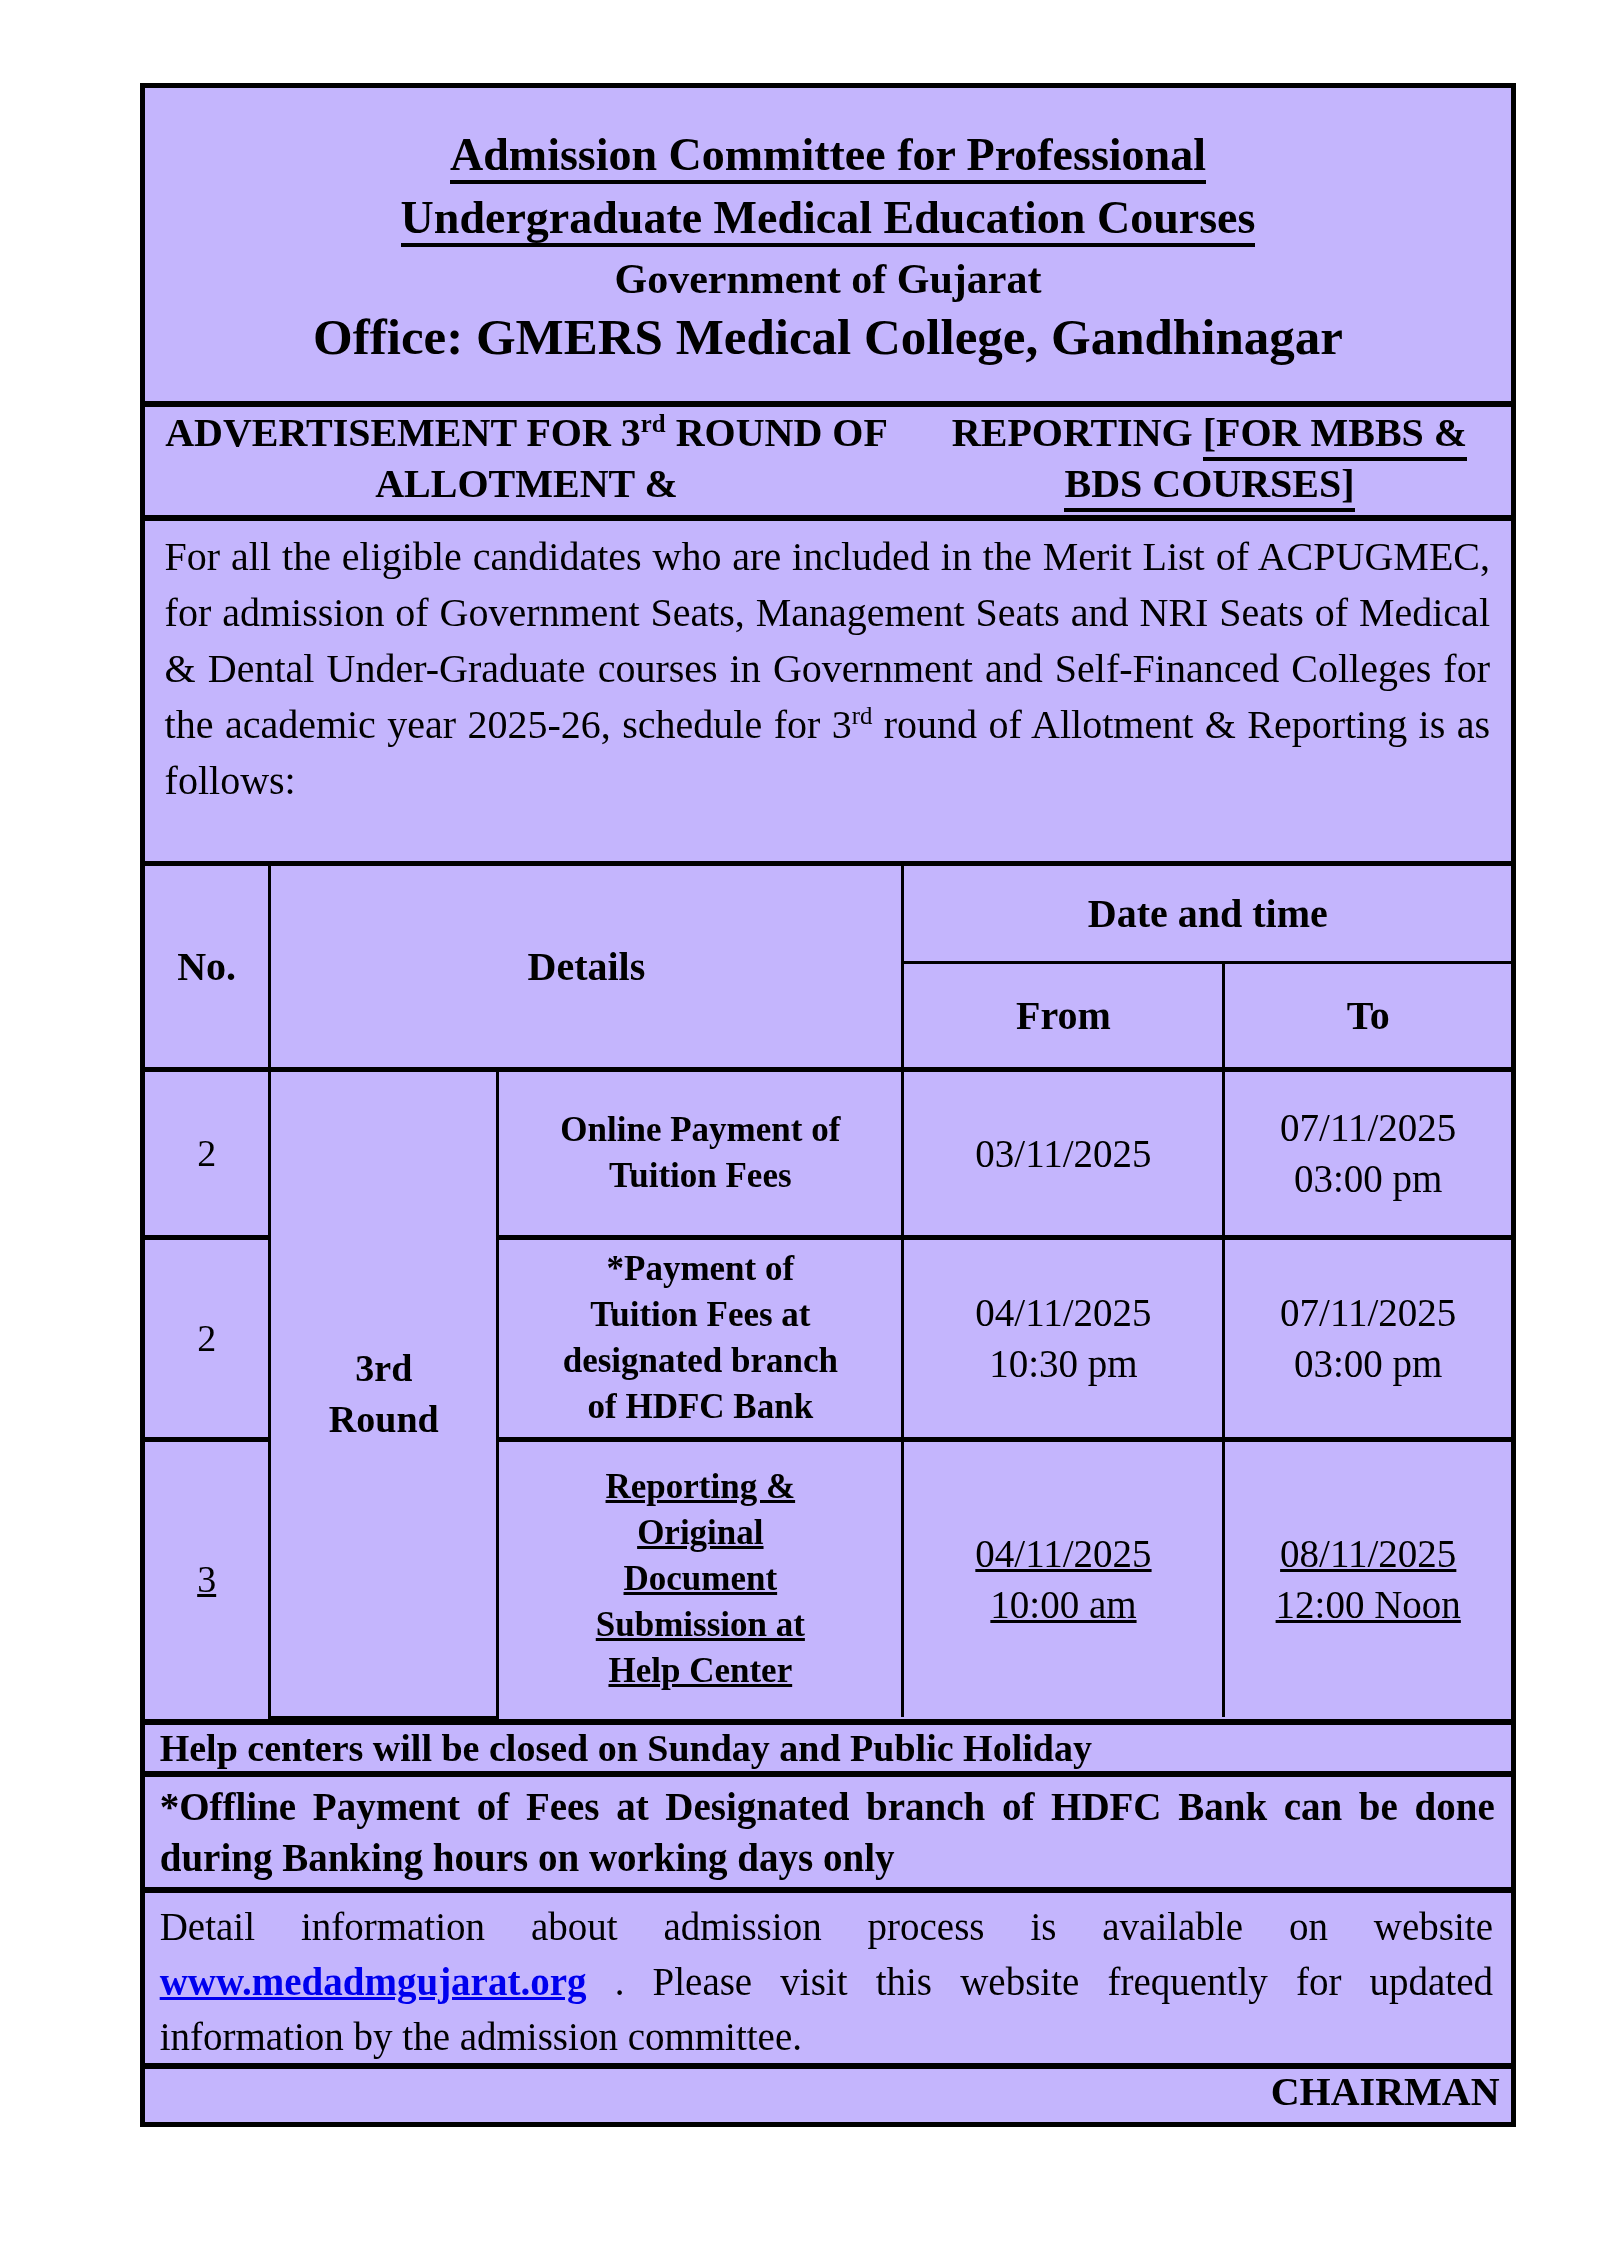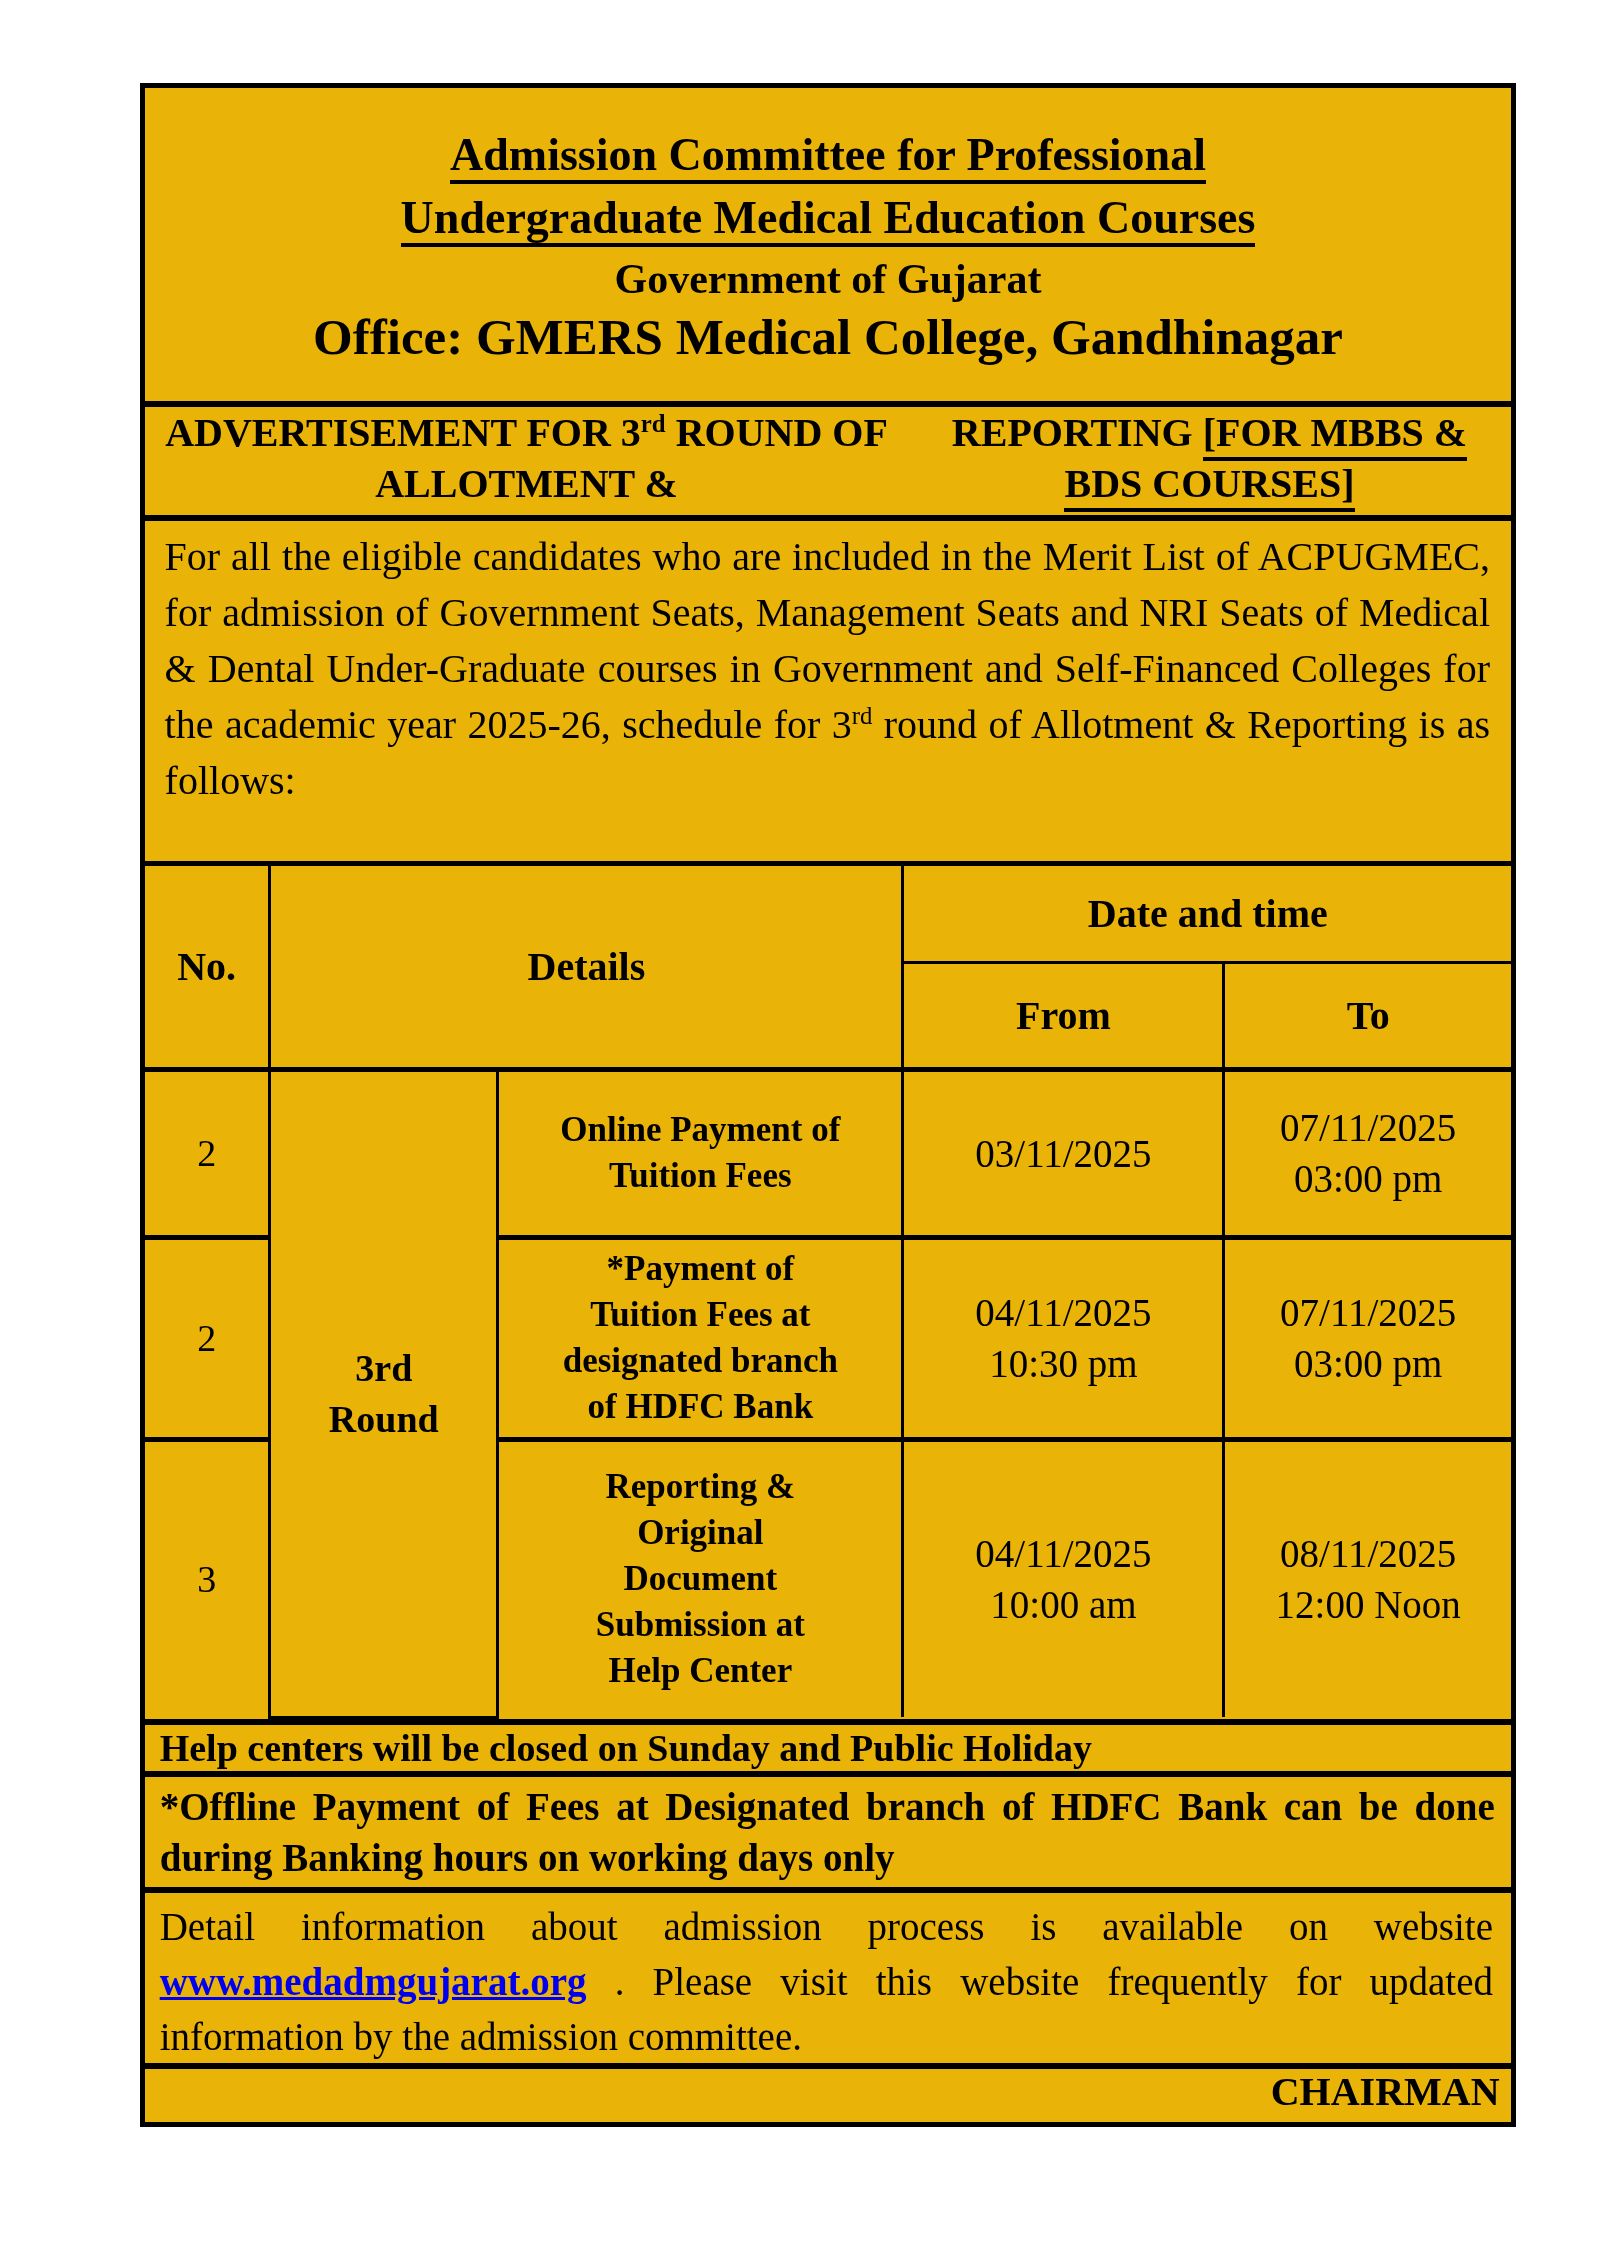--- a/index.html
+++ b/index.html
@@ -9,21 +9,21 @@
     color: #000000;
     font-family: "Liberation Serif", serif;
     position: relative;
   }
   .doc {
     position: absolute;
     left: 140px; top: 83px;
     width: 1376px; height: 2044px;
     border: 5.7px solid #000;
     box-sizing: border-box;
-    background: #eab308;
+    background: #c4b5fd;
     overflow: hidden;
   }
   .doc > section { box-sizing: border-box; }
 
   
   .title-block {
     height: 313px;
     display: flex; flex-direction: column;
     justify-content: center; align-items: center;
     text-align: center;
@@ -59,21 +59,21 @@
   .schedule th, .schedule td {
     border: 3.3px solid #000;
     text-align: center; vertical-align: middle;
     padding: 0 4.9px;
     overflow: hidden;
   }
   .schedule tr > *:first-child { border-left: none; }
   .schedule tr > *:last-child { border-right: none; }
   .schedule thead tr:first-child > * { border-top: none; }
   .schedule tbody tr > * { border-top-width: 5.7px; }
-  .schedule tbody tr:last-child > * { border-bottom: none; }
+  .schedule tbody tr:last-child > * { border-bottom: none; text-decoration: underline; }
   .schedule th { font-weight: bold; font-size: 40px; }
   .schedule tr.hrowA { height: 96px; }
   .schedule tr.hrowB { height: 107px; }
   .schedule tr.r1 { height: 168px; }
   .schedule tr.r2 { height: 202px; }
   .schedule tr.r3 { height: 278px; }
   td.no-cell { font-size: 38px; }
   td.round-cell { font-weight: bold; font-size: 38px; line-height: 51px; }
   td.det-cell { font-weight: bold; font-size: 35px; line-height: 46px; }
   td.dt-cell { font-size: 39px; line-height: 51px; }

